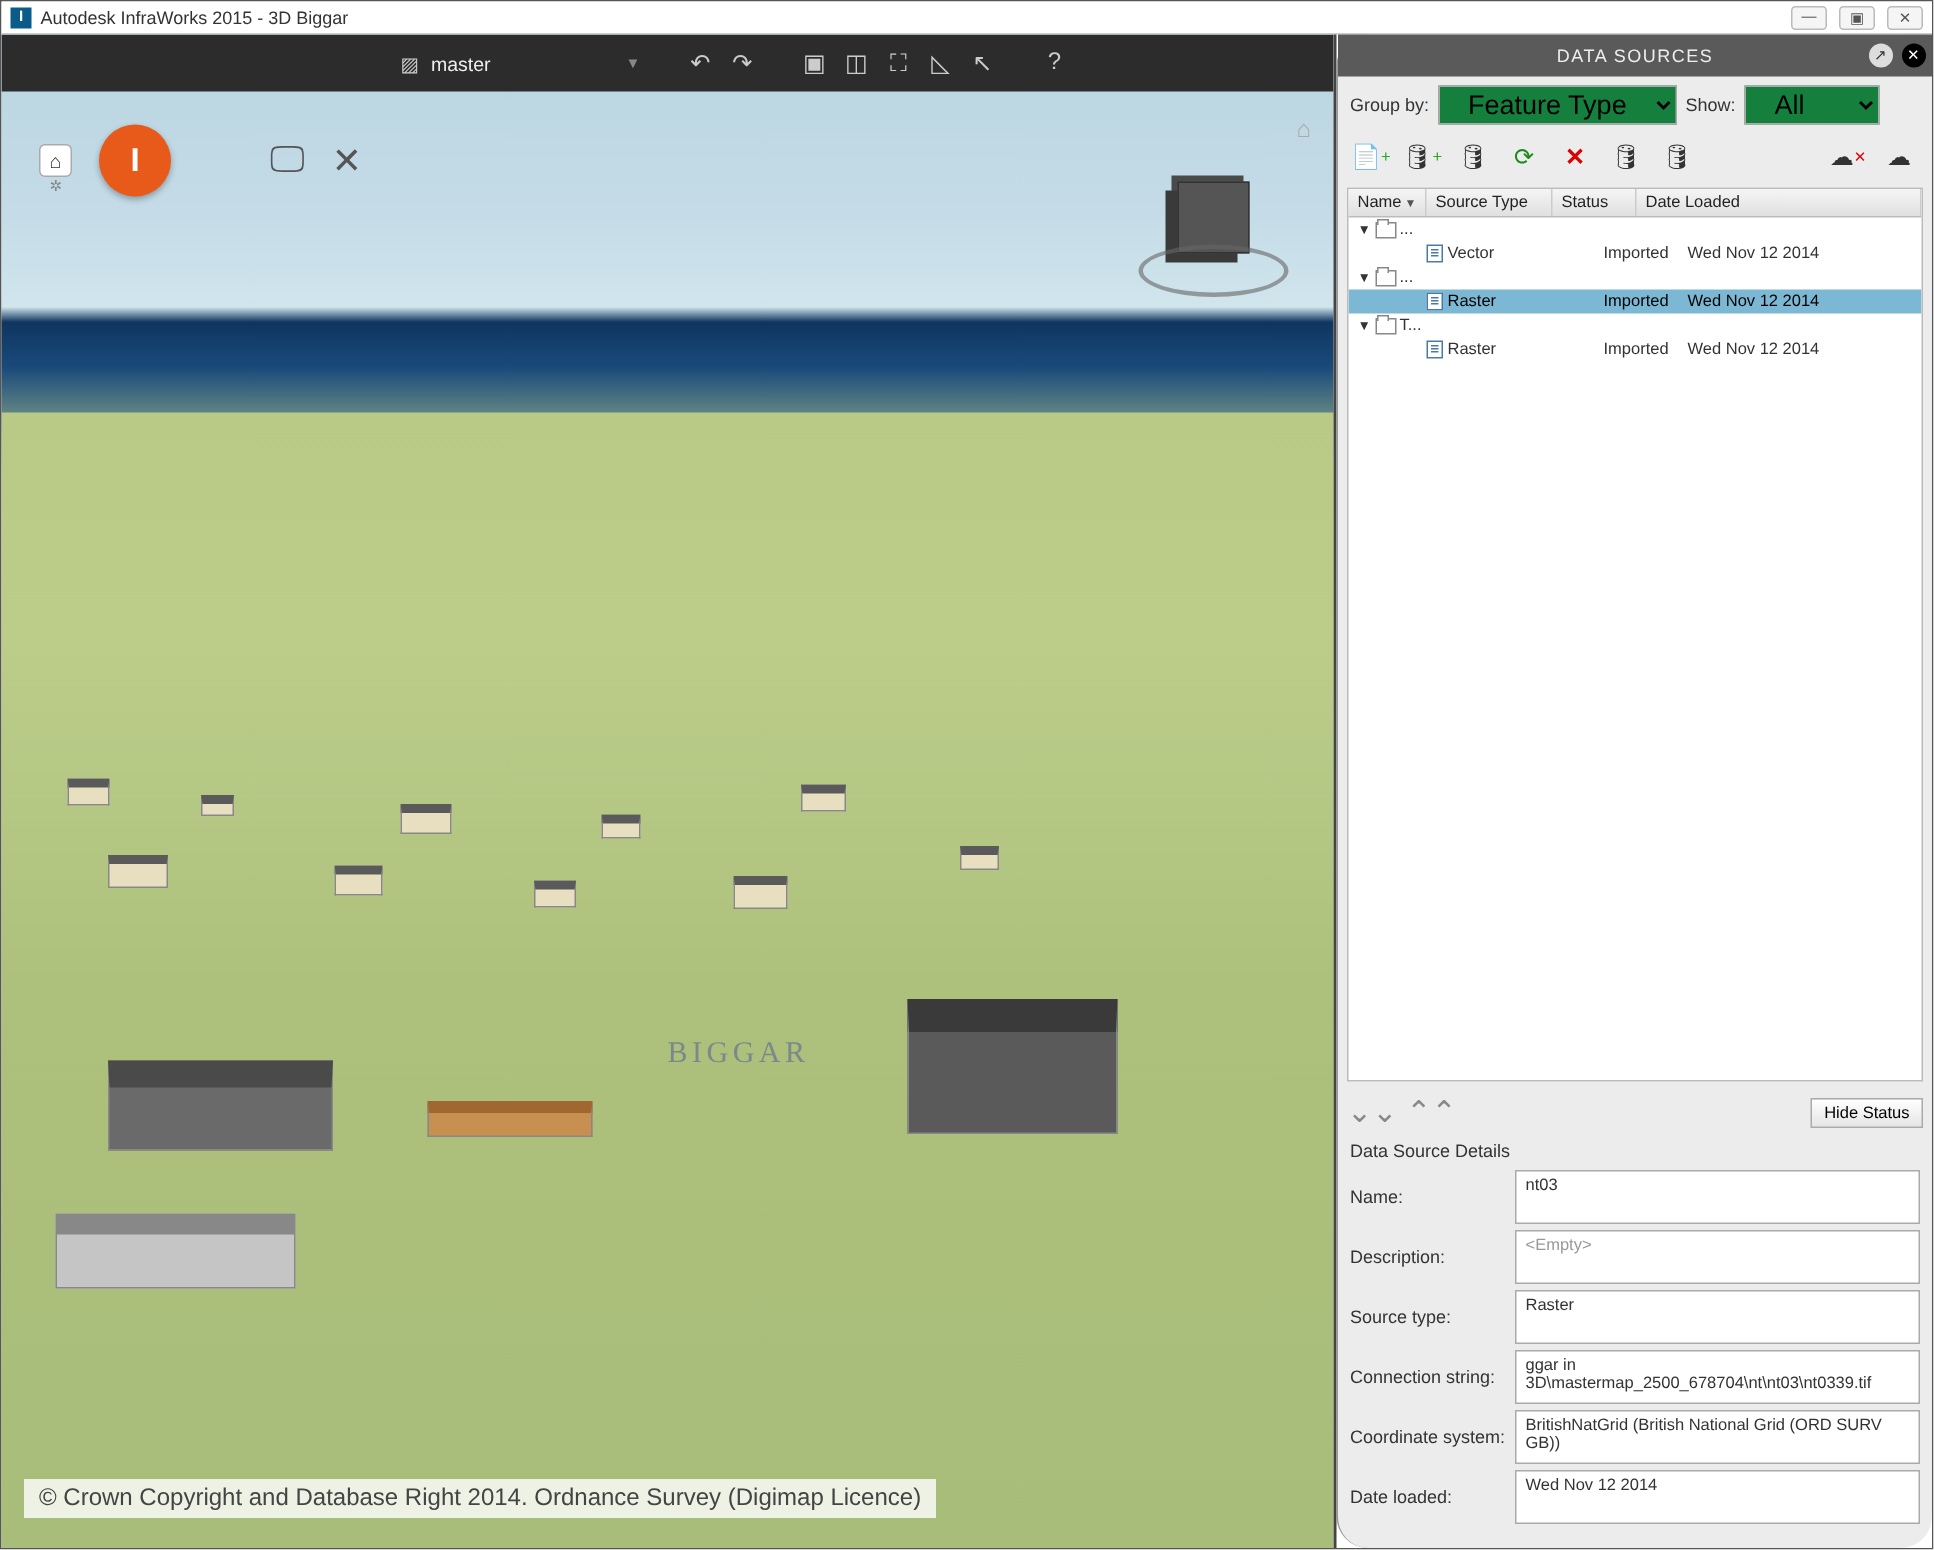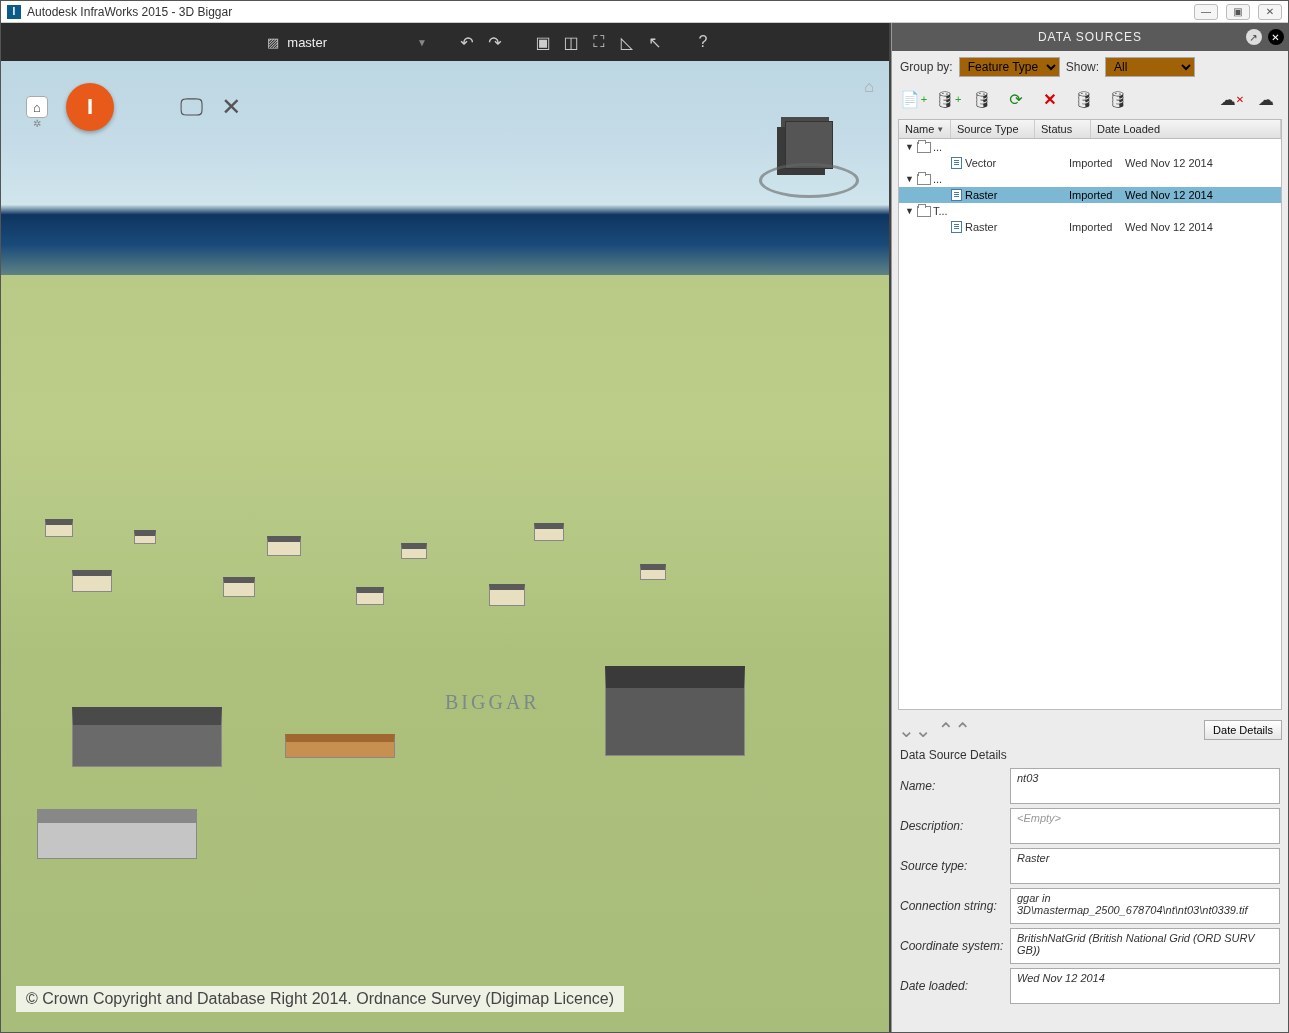--- a/index.html
+++ b/index.html
@@ -26,27 +26,27 @@
 .nav-home{position:absolute;top:55px;right:15px;font-size:16px;color:#aaa;}
 .viewcube{position:absolute;top:80px;right:30px;width:100px;height:100px;}
 .viewcube .ring{width:100px;height:35px;border:3px solid #666;border-radius:50%;position:absolute;bottom:5px;opacity:0.6;}
 .viewcube .cube{width:48px;height:48px;background:#555;position:absolute;top:18px;left:26px;transform:rotate(0deg);border:1px solid #333;box-shadow: -8px 6px 0 #3a3a3a, -4px -4px 0 #4a4a4a;}
 .terrain{position:absolute;top:25%;left:0;right:0;bottom:0;background:linear-gradient(180deg,#b9ca87 0%, #bccd8a 20%, #adc17d 50%, #a9bd7a 100%);}
 .town-label{position:absolute;top:55%;left:50%;color:#7a8a8a;font-size:20px;letter-spacing:3px;font-family:Georgia,serif;}
 .buildings{position:absolute;top:30%;left:0;right:0;height:45%;}
 .bld{position:absolute;background:#e8dfc0;border:1px solid #888;border-top:6px solid #5a5a5a;}
 .copyright{position:absolute;bottom:20px;left:15px;background:rgba(255,255,255,0.8);padding:4px 10px;font-size:16px;color:#444;font-family:Arial;}
 
-.panel{width:397px;background:#ececec;display:flex;flex-direction:column;border-left:1px solid #999;}
+.panel{width:397px;background:#ececec;display:flex;flex-direction:column;border-left:1px solid #999;border-radius:21px;}
 .panel-header{height:28px;background:#5a5a5a;color:#eee;display:flex;align-items:center;justify-content:center;font-size:12px;letter-spacing:1px;position:relative;}
 .panel-header .hbtn{position:absolute;width:16px;height:16px;border-radius:50%;font-size:10px;display:flex;align-items:center;justify-content:center;}
 .panel-header .pop{right:26px;background:#ddd;color:#333;}
 .panel-header .cls{right:4px;background:#000;color:#fff;}
 .filters{padding:6px 8px;display:flex;align-items:center;gap:6px;font-size:12px;color:#333;}
-.filters select{border:1px solid #aaa;font-size:12px;padding:1px 4px;background:#a16207;}
+.filters select{border:1px solid #aaa;font-size:18px;padding:1px 15px;background:#15803d;}
 .toolbar2{padding:4px 8px;display:flex;align-items:center;gap:6px;}
 .tbbtn{width:28px;height:24px;display:flex;align-items:center;justify-content:center;font-size:16px;}
 .tbbtn.right{margin-left:auto;}
 .tree-wrap{flex:1;margin:4px 6px;border:1px solid #bbb;background:#fff;overflow:auto;}
 .tree-head{display:flex;background:linear-gradient(#f5f5f5,#e0e0e0);border-bottom:1px solid #bbb;font-size:11px;color:#222;}
 .th{padding:3px 6px;border-right:1px solid #ccc;}
 .th.name{width:52px;display:flex;align-items:center;gap:2px;}
 .th.st{width:84px;}
 .th.stat{width:56px;}
 .th.dl{flex:1;}
@@ -59,21 +59,21 @@
 .trow .doc{width:11px;height:12px;background:#fff;border:1px solid #4a7aaa;margin-right:3px;margin-left:18px;position:relative;}
 .trow .doc::after{content:"";position:absolute;top:2px;left:2px;right:2px;height:1px;background:#4a7aaa;box-shadow:0 2px 0 #4a7aaa,0 4px 0 #4a7aaa;}
 .trow .cell{padding-right:4px;}
 .trow .c1{width:104px;}
 .trow .c2{width:56px;}
 .trow .c3{flex:1;}
 .mid-tools{padding:4px 6px;display:flex;align-items:center;}
 .chev{font-size:20px;color:#888;margin-right:6px;}
 .hide-btn{margin-left:auto;border:1px solid #aaa;background:linear-gradient(#fff,#e5e5e5);padding:3px 8px;font-size:11px;}
 .details-title{padding:2px 8px;font-size:12px;color:#333;}
-.form{padding:4px 8px 24px 8px;font-style:italic;}
+.form{padding:4px 8px 12px 8px;}
 .frow{display:flex;align-items:center;margin-bottom:4px;}
 .frow label{width:110px;font-size:12px;color:#333;}
 .frow .fld{flex:1;border:1px solid #aaa;background:#fff;padding:3px 6px;font-size:11px;color:#333;height:36px;}
 .frow .fld.empty{color:#999;}
 </style>
 </head>
 <body>
 
 <div class="window">
   <div class="titlebar">
@@ -224,21 +224,21 @@
               <span class="cell c1">Raster</span>
               <span class="cell c2">Imported</span>
               <span class="cell c3">Wed Nov 12 2014</span>
             </div>
           </div>
       </div>
 
       <div class="mid-tools">
         <span class="chev">⌄⌄</span>
         <span class="chev">⌃⌃</span>
-        <button class="hide-btn">Date Details</button>
+        <button class="hide-btn">Hide Status</button>
       </div>
 
       <div class="details-title">Data Source Details</div>
 
       <div class="form">
         <div class="frow">
             <label>Name:</label>
             <div class="fld">nt03</div>
           </div>
         <div class="frow">

